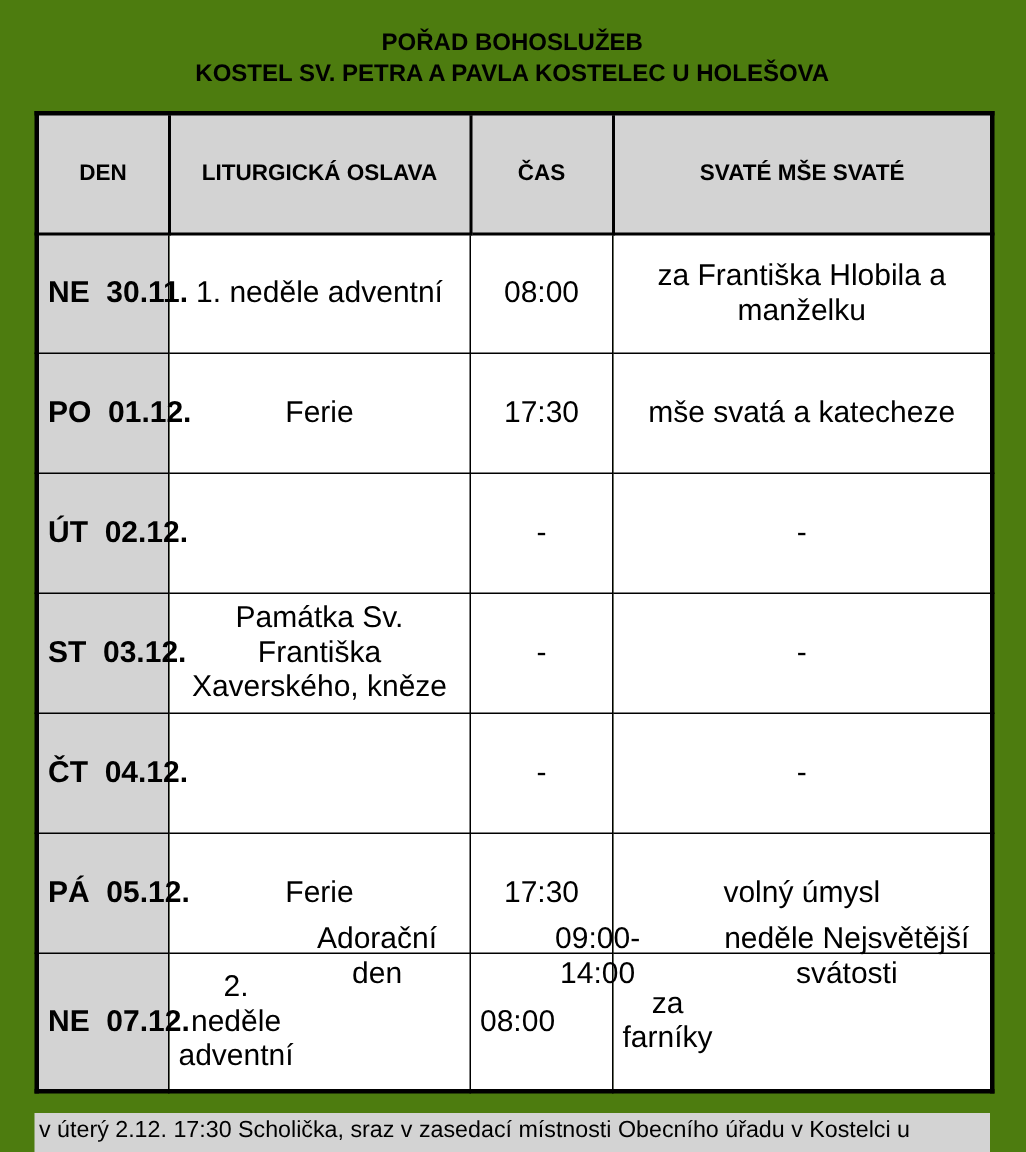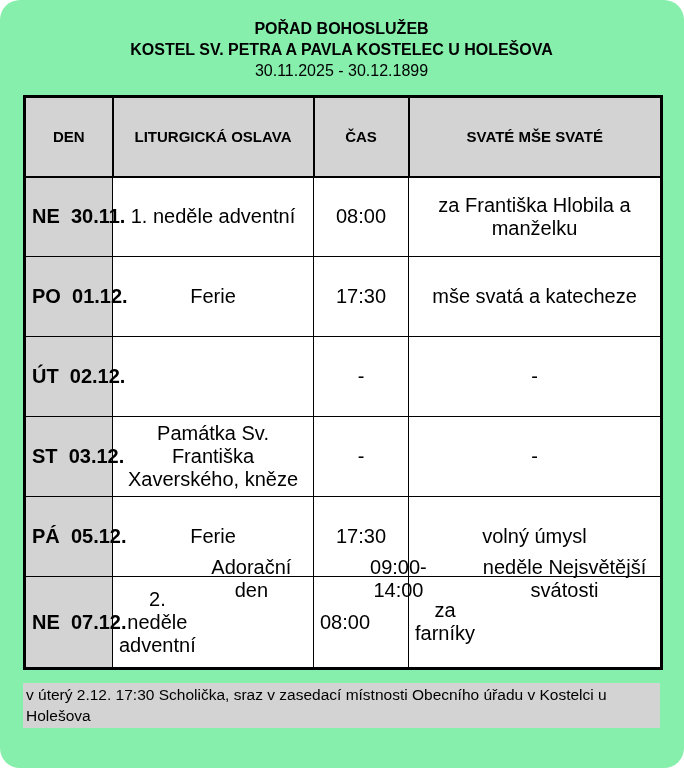--- a/index.html
+++ b/index.html
@@ -8,22 +8,21 @@
     background: #ffffff;
     font-family: "Liberation Sans", sans-serif;
     color: #000000;
   }
   .page {
     width: 684px;
     height: 768px;
     box-sizing: border-box;
     padding: 18px 0 0 23px;
     overflow: hidden;
-    background: #86efac;
-    border-radius: 20px;
+    background: #4d7c0f;
   }
   .doc-header {
     width: 637px;
     text-align: center;
     font-size: 16px;
     line-height: 21px;
     font-weight: bold;
     margin-bottom: 14px;
   }
   .doc-header .date-range {
@@ -96,21 +95,20 @@
   }
 </style>
 </head>
 <body>
 
 <div class="page">
 
   <div class="doc-header">
     <div>POŘAD BOHOSLUŽEB</div>
     <div>KOSTEL SV. PETRA A PAVLA KOSTELEC U HOLEŠOVA</div>
-    <div class="date-range">30.11.2025 - 30.12.1899</div>
   </div>
 
   <table class="schedule">
     <colgroup>
       <col style="width:88px">
       <col style="width:201px">
       <col style="width:95px">
       <col style="width:253px">
     </colgroup>
     <thead>
@@ -140,20 +138,26 @@
     <td>-</td>
     <td>-</td>
   </tr>
         <tr>
     <td class="day">ST&nbsp;&nbsp;03.12.</td>
     <td>Památka Sv. Františka Xaverského, kněze</td>
     <td>-</td>
     <td>-</td>
   </tr>
         <tr>
+    <td class="day">ČT&nbsp;&nbsp;04.12.</td>
+    <td></td>
+    <td>-</td>
+    <td>-</td>
+  </tr>
+        <tr>
     <td class="day">PÁ&nbsp;&nbsp;05.12.</td>
     <td>Ferie</td>
     <td>17:30</td>
     <td>volný úmysl</td>
   </tr>
         <tr class="tall">
     <td class="day">NE&nbsp;&nbsp;07.12.</td>
     <td class="has-sub">
             <div class="cellwrap">
               <div class="main">2. neděle adventní</div>

